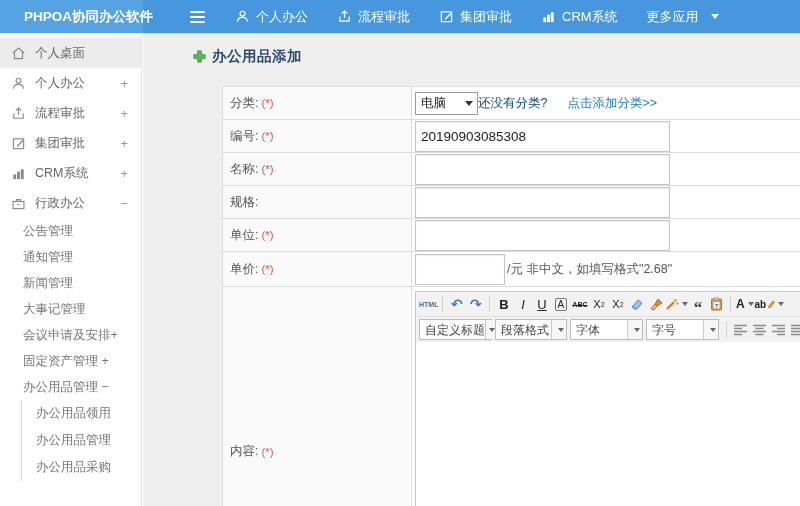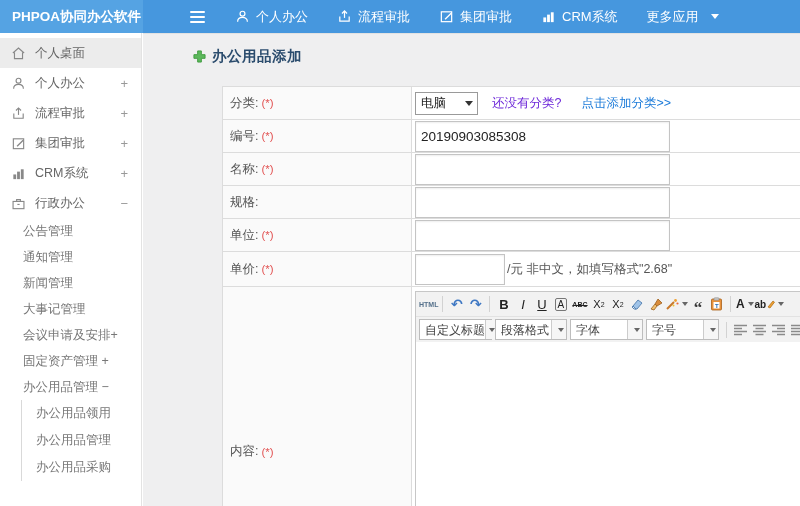--- a/index.html
+++ b/index.html
@@ -2,21 +2,21 @@
 <html><head>
 <meta charset="utf-8">
 <style>
   *{box-sizing:border-box;margin:0;padding:0}
   html,body{width:800px;height:506px;overflow:hidden}
   body{position:relative;font-family:"Liberation Sans","DejaVu Sans",sans-serif;background:#fff}
 
   
   .topbar{position:absolute;left:0;top:0;width:800px;height:33px;background:#4697de}
   .logo{position:absolute;left:0;top:0;width:143px;height:33px;background:#55a3e3;color:#fff;
-        font-size:13.5px;font-weight:bold;line-height:33px;padding-left:12px;white-space:nowrap}
+        font-size:13.5px;font-weight:bold;line-height:33px;padding-left:24px;white-space:nowrap}
   .topnav{position:absolute;left:143px;top:0;height:33px;display:flex;align-items:center;padding-left:47px}
   .hamburger{margin-right:30px;display:flex;flex-direction:column;gap:3px;cursor:pointer}
   .hamburger span{display:block;width:15px;height:2px;background:#fff;border-radius:1px}
   .navitem{display:flex;align-items:center;color:#fff;font-size:13px;margin-right:29px;cursor:pointer;white-space:nowrap}
   .navitem svg{margin-right:6px}
   .caret-down{width:0;height:0;border-left:4.5px solid transparent;border-right:4.5px solid transparent;
               border-top:5px solid #fff;margin-left:12px}
 
   
   .sidebar{position:absolute;left:0;top:33px;width:142px;bottom:0;background:#fff;
@@ -50,21 +50,21 @@
   .rowcontent .lab{align-items:center}
   .rowcontent .val{align-items:stretch;padding:4px 0 4px 3px}
 
   .txt{width:255px;height:31px;border:1px solid #c4c4c4;font-size:13.5px;color:#222;padding:0 5px;
        font-family:Liberation Sans, sans-serif;box-shadow:inset 0 1px 2px rgba(0,0,0,.07);outline:none}
   .txt.small{width:90px}
   .fselect{width:63px;height:23px;border:1px solid #9a9a9a;background:#fff;display:flex;align-items:center;
            font-size:12.5px;color:#222;padding-left:5px;cursor:pointer}
   .fselect .sel-caret{width:0;height:0;border-left:4px solid transparent;border-right:4px solid transparent;
            border-top:5px solid #333;margin-left:auto;margin-right:4px}
-  .hint{font-size:12.5px;color:#6d28d9;margin-left:14px;white-space:nowrap}
+  .hint{font-size:12.5px;color:#0c4a6e;margin-left:0;white-space:nowrap}
   .hintlink{font-size:12.5px;color:#1a7ad9;margin-left:20px;cursor:pointer;white-space:nowrap}
   .pricenote{font-size:12.5px;color:#555;margin-left:2px;white-space:nowrap}
 
   
   .editor{width:390px;border:1px solid #c7c7c7;background:#fff;display:flex;flex-direction:column}
   .toolrow{height:25px;background:#f2f2f2;display:flex;align-items:center;padding:0 3px;flex:0 0 auto;
            overflow:hidden;white-space:nowrap}
   .toolrow.first{border-bottom:1px solid #e2e2e2}
   .tsep{width:1px;height:16px;background:#d2d2d2;margin:0 4px;flex:0 0 auto}
   .tbtn{min-width:19px;height:19px;display:flex;align-items:center;justify-content:center;cursor:pointer;

